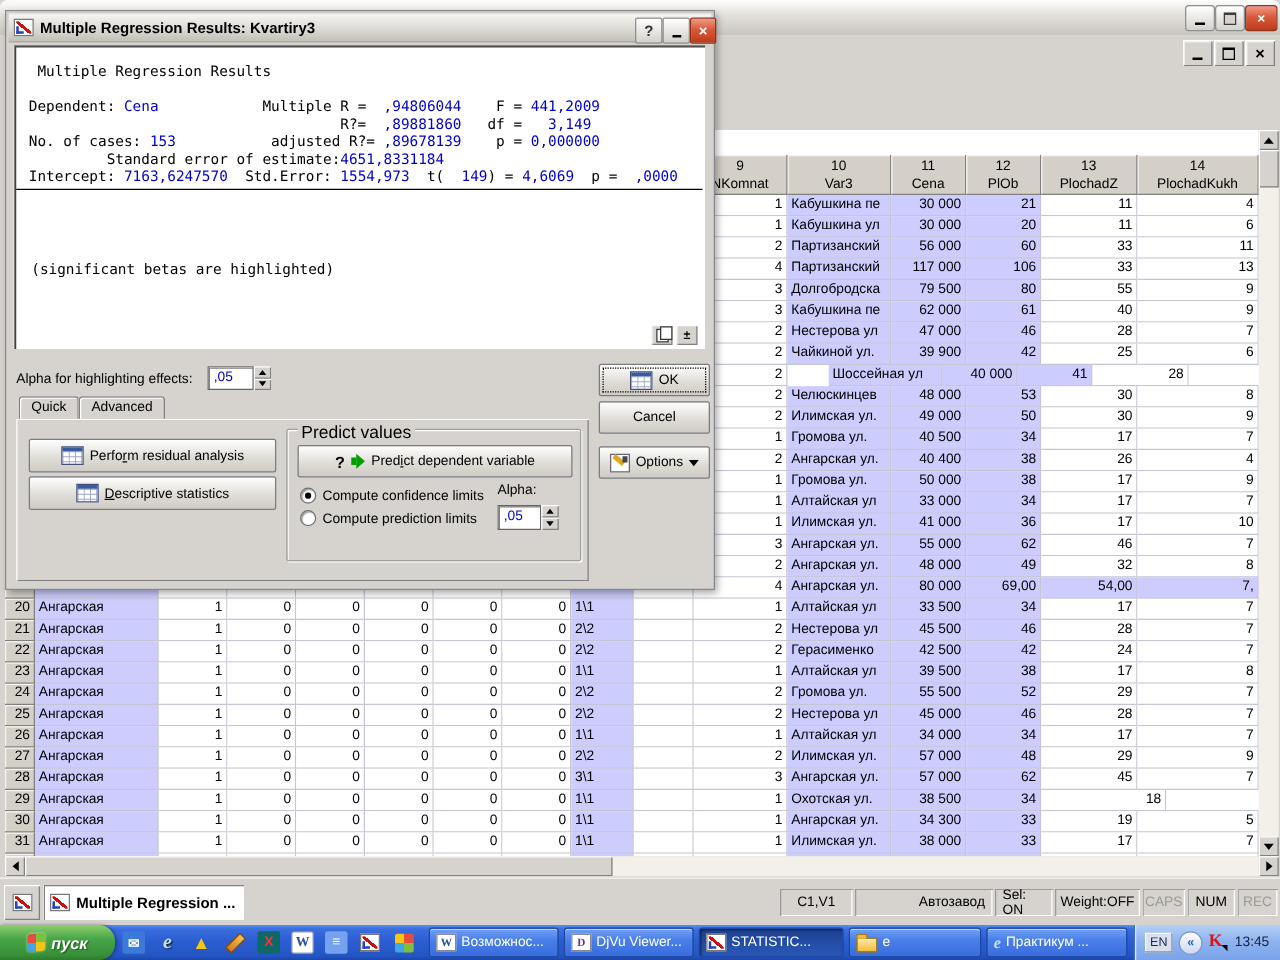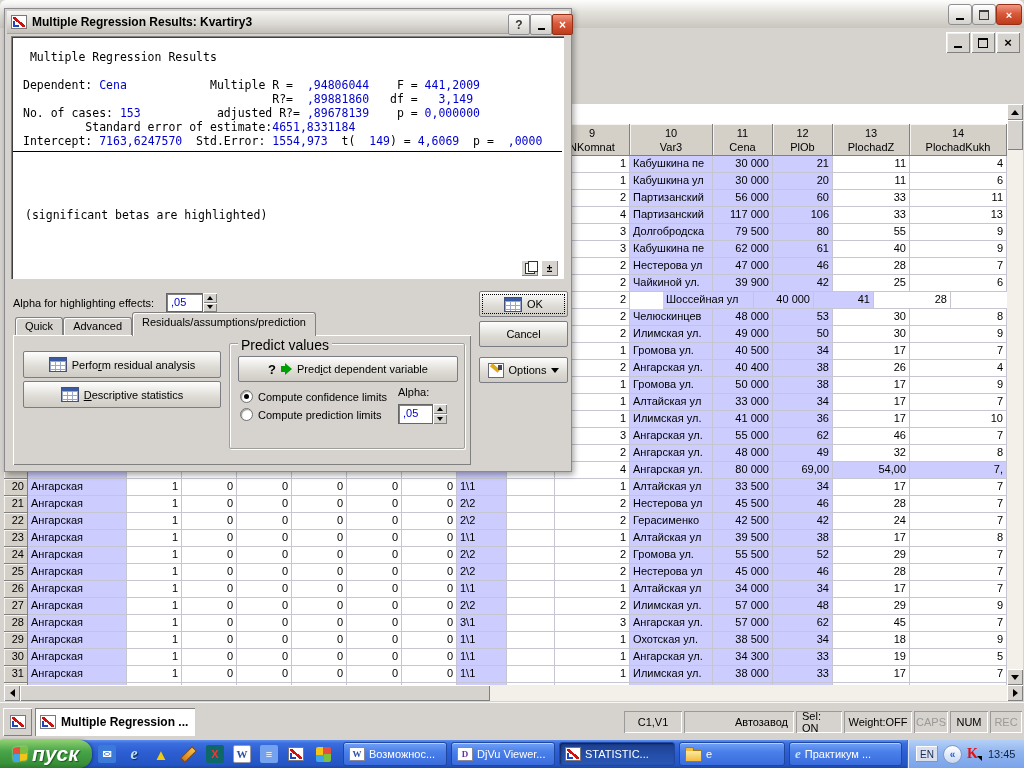--- a/index.html
+++ b/index.html
@@ -120,21 +120,21 @@
     box-shadow:inset 1px 1px 0 #808080,inset -1px -1px 0 #fff;display:flex;align-items:center;gap:5px;
     padding-left:5px;font-weight:bold;font-size:12px;box-sizing:border-box;}
   .mini-analysis{position:absolute;left:3px;top:5px;width:29px;height:28px;background:#d6d3ce;
     box-shadow:inset 1px 1px 0 #fff,inset -1px -1px 0 #808080;display:flex;align-items:center;justify-content:center;}
   
   .taskbar{left:0;top:740px;width:1024px;height:28px;
     background:linear-gradient(180deg,#5a8ff2 0%,#3a6ddd 12%,#2c5ed2 45%,#2455c4 88%,#1c47a8 100%);}
   .startbtn{position:absolute;left:0;top:0;height:28px;width:92px;border-radius:0 13px 13px 0;
     background:linear-gradient(180deg,#8ecf70 0%,#48a548 40%,#389038 85%,#2d7b2d 100%);
     box-shadow:1px 0 3px rgba(0,0,0,.4);display:flex;align-items:center;justify-content:center;gap:5px;
-    color:#fff;font-size:21px;font-weight:bold;font-style:italic;text-shadow:1px 1px 1px #1d5a1d;}
+    color:#fff;font-size:13px;font-weight:bold;font-style:italic;text-shadow:1px 1px 1px #1d5a1d;}
   .flag{width:14px;height:14px;border-radius:2px;flex:none;
     background:conic-gradient(#7fbf3f 0 25%,#f2c517 0 50%,#3fa7e8 0 75%,#e84c3d 0);
     box-shadow:0 0 2px rgba(255,255,255,.8);transform:skewY(-5deg);}
   .ql{position:absolute;top:3px;width:22px;height:22px;display:flex;align-items:center;justify-content:center;}
   .qlbox{width:18px;height:18px;border-radius:2px;display:flex;align-items:center;justify-content:center;color:#fff;font-size:11px;font-weight:bold;}
   .taskbtn{position:absolute;top:2px;height:24px;border-radius:3px;border:1px solid #1f47a0;
     background:linear-gradient(180deg,#71a0f5 0%,#4a80ea 40%,#3a6cdc 100%);
     box-shadow:inset 0 1px 0 rgba(255,255,255,.5);
     display:flex;align-items:center;gap:4px;padding:0 5px;box-sizing:border-box;color:#fff;font-size:11px;
     white-space:nowrap;overflow:hidden;}
@@ -739,21 +739,21 @@
           <div class="gcell num" style="width: 55px;">0</div>
           <div class="gcell num" style="width: 55px;">0</div>
           <div class="gcell num" style="width: 55px;">0</div>
           <div class="gcell num" style="width: 55px;">0</div>
           <div class="gcell lav txt" style="width: 50px;">1\1</div>
           <div class="gcell " style="width: 48px;"></div>
           <div class="gcell num" style="width: 75px;">1</div>
           <div class="gcell lav txt" style="width: 83px;">Охотская ул.</div>
           <div class="gcell lav num" style="width: 60px;">38 500</div>
           <div class="gcell lav num" style="width: 60px;">34</div>
-          <div class="gcell num" style="width: 77px;">18</div>
+          <div class="gcell num" style="width: 100px;">18</div>
           <div class="gcell num" style="width: 97px;">9</div>
         </div>
         <div class="grow">
           <div class="gcell rowhdr" style="width: 24px;">30</div>
           <div class="gcell lav txt" style="width: 99px;">Ангарская</div>
           <div class="gcell num" style="width: 55px;">1</div>
           <div class="gcell num" style="width: 55px;">0</div>
           <div class="gcell num" style="width: 55px;">0</div>
           <div class="gcell num" style="width: 55px;">0</div>
           <div class="gcell num" style="width: 55px;">0</div>
@@ -871,21 +871,20 @@
     </div>
     <div class="pbtn" style="left:474px;top:348px;width:87px;height:24px;">
       <span class="tool-ic"></span>
       <span>Options</span>
       <span class="tri down" style="border-top-color:#000;"></span>
     </div>
 
     <div class="tabs">
       <div class="tab">Quick</div>
       <div class="tab">Advanced</div>
-      <div class="tab active">Residuals/assumptions/prediction</div>
     </div>
 
     <div class="panel">
       <div class="pbtn" style="left:10px;top:16px;width:196px;height:25px;">
         <span class="sheet-icon"></span>
         <span id="residual-label">Perfo<u>r</u>m residual analysis</span>
       </div>
       <div class="pbtn" style="left:10px;top:46px;width:196px;height:25px;">
         <span class="sheet-icon"></span>
         <span id="descriptive-label"><u>D</u>escriptive statistics</span>

